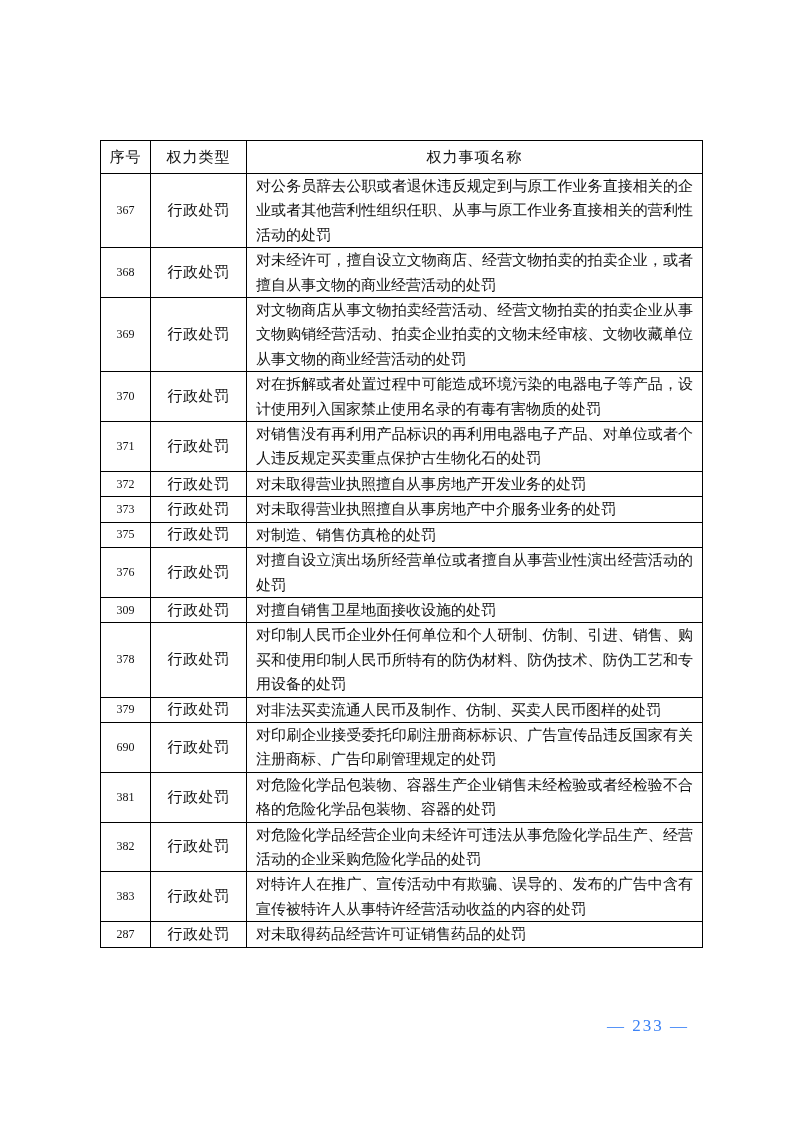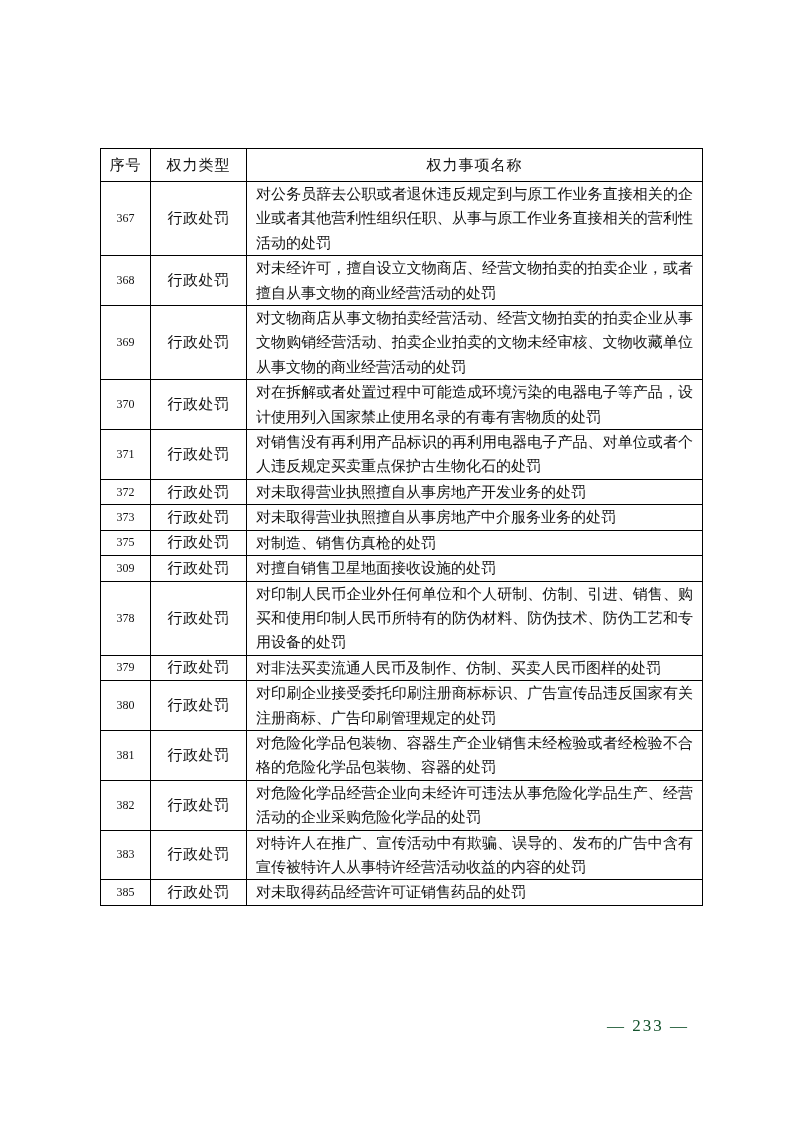--- a/index.html
+++ b/index.html
@@ -18,21 +18,20 @@
   }
   table.power-table {
     position: absolute;
     left: 100px;
     top: 140px;
     width: 602px;
     border-collapse: collapse;
     table-layout: fixed;
     font-size: 15px;
     color: #111111;
-    margin-top: 8px;
   }
   table.power-table th,
   table.power-table td {
     border: 1px solid #000000;
     font-weight: normal;
     vertical-align: middle;
   }
   table.power-table {
     border: 1.5px solid #000000;
   }
@@ -62,21 +61,21 @@
     line-height: 24.4px;
     min-height: 24px;
   }
   tr.body-row { height: 24px; }
   .page-number {
     position: absolute;
     top: 1016px;
     right: 104px;
     font-size: 17px;
     letter-spacing: 2px;
-    color: #14532d;
+    color: #3b82f6;
     white-space: nowrap;
   }
 </style>
 </head>
 <body>
 
 <div class="page">
 
   <table class="power-table">
     <colgroup>
@@ -135,41 +134,46 @@
           <td class="cell-name">对未取得营业执照擅自从事房地产中介服务业务的处罚</td>
         </tr>
 
 
         <tr class="body-row">
           <td class="cell-no">375</td>
           <td class="cell-type">行政处罚</td>
           <td class="cell-name">对制造、销售仿真枪的处罚</td>
         </tr>
 
+        <tr class="body-row">
+          <td class="cell-no">376</td>
+          <td class="cell-type">行政处罚</td>
+          <td class="cell-name">对擅自设立演出场所经营单位或者擅自从事营业性演出经营活动的处罚</td>
+        </tr>
 
         <tr class="body-row">
           <td class="cell-no">309</td>
           <td class="cell-type">行政处罚</td>
           <td class="cell-name">对擅自销售卫星地面接收设施的处罚</td>
         </tr>
 
         <tr class="body-row">
           <td class="cell-no">378</td>
           <td class="cell-type">行政处罚</td>
           <td class="cell-name">对印制人民币企业外任何单位和个人研制、仿制、引进、销售、购买和使用印制人民币所特有的防伪材料、防伪技术、防伪工艺和专用设备的处罚</td>
         </tr>
 
         <tr class="body-row">
           <td class="cell-no">379</td>
           <td class="cell-type">行政处罚</td>
           <td class="cell-name">对非法买卖流通人民币及制作、仿制、买卖人民币图样的处罚</td>
         </tr>
 
         <tr class="body-row">
-          <td class="cell-no">380</td>
+          <td class="cell-no">690</td>
           <td class="cell-type">行政处罚</td>
           <td class="cell-name">对印刷企业接受委托印刷注册商标标识、广告宣传品违反国家有关注册商标、广告印刷管理规定的处罚</td>
         </tr>
 
         <tr class="body-row">
           <td class="cell-no">381</td>
           <td class="cell-type">行政处罚</td>
           <td class="cell-name">对危险化学品包装物、容器生产企业销售未经检验或者经检验不合格的危险化学品包装物、容器的处罚</td>
         </tr>
 
@@ -180,21 +184,21 @@
         </tr>
 
         <tr class="body-row">
           <td class="cell-no">383</td>
           <td class="cell-type">行政处罚</td>
           <td class="cell-name">对特许人在推广、宣传活动中有欺骗、误导的、发布的广告中含有宣传被特许人从事特许经营活动收益的内容的处罚</td>
         </tr>
 
 
         <tr class="body-row">
-          <td class="cell-no">385</td>
+          <td class="cell-no">287</td>
           <td class="cell-type">行政处罚</td>
           <td class="cell-name">对未取得药品经营许可证销售药品的处罚</td>
         </tr>
       </tbody>
   </table>
 
   <div class="page-number">— 233 —</div>
 
 </div>
 

